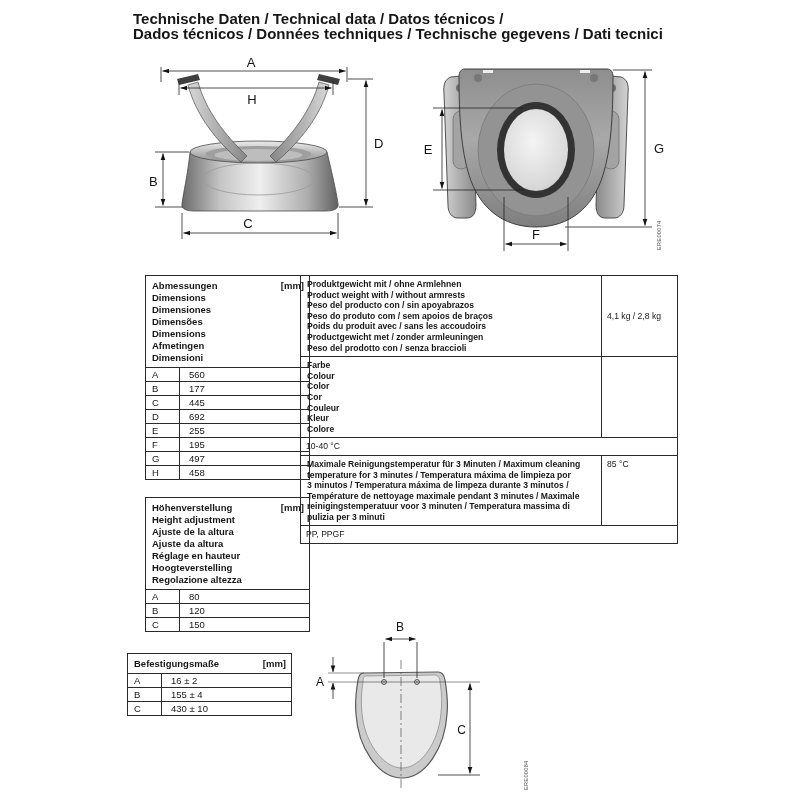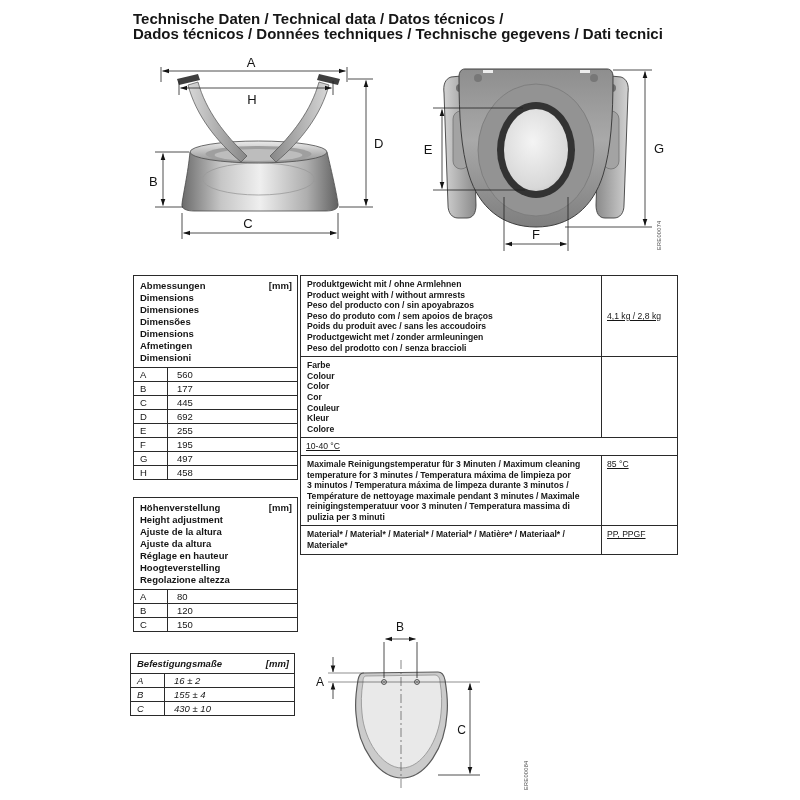--- a/index.html
+++ b/index.html
@@ -5,34 +5,34 @@
   html,body{margin:0;padding:0;}
   body{
     width:800px;height:800px;background:#ffffff;position:relative;
     font-family:"Liberation Sans",sans-serif;color:#161616;
     -webkit-font-smoothing:antialiased;
   }
   .abs{position:absolute;}
   
   .hdr{left:133px;top:11px;font-weight:bold;font-size:15px;line-height:15px;white-space:pre-line;}
   
-  .ltable{width:165px;border:1px solid #2a2a2a;background:#fff;font-size:9.5px;box-sizing:border-box;}
+  .ltable{width:165px;border:1px solid #2a2a2a;background:#fff;font-size:9.5px;box-sizing:border-box;margin-left:12px;}
   .ltitle{border-bottom:1px solid #2a2a2a;padding:4px 5px 3px 6px;font-weight:bold;line-height:12px;}
   .ltitle-first{display:flex;justify-content:space-between;}
   .pre{white-space:pre-line;}
   .lrow{display:flex;border-bottom:1px solid #2a2a2a;height:13px;align-items:center;}
   .lrow:last-child{border-bottom:none;}
   .lletter{width:27px;padding-left:6px;border-right:1px solid #2a2a2a;align-self:stretch;display:flex;align-items:center;}
   .lval{padding-left:9px;}
   
   .stable{width:378px;border:1px solid #2a2a2a;box-sizing:border-box;font-size:8.6px;}
   .srow{display:flex;border-bottom:1px solid #2a2a2a;}
   .srow:last-child{border-bottom:none;}
   .slabel{width:301px;box-sizing:border-box;padding:3px 16px 3px 6px;border-right:1px solid #2a2a2a;font-weight:bold;line-height:10.6px;white-space:pre-line;}
-  .sval{flex:1;padding:3px 5px;line-height:10.6px;white-space:pre-line;text-decoration:underline;}
+  .sval{flex:1;padding:3px 5px;line-height:10.6px;white-space:pre-line;}
   .vcenter{display:flex;align-items:center;}
   
   svg text{font-family:"Liberation Sans",sans-serif;fill:#141414;}
   .dimlbl{font-size:13px;}
   .dimlbl-s{font-size:12px;}
   .codelbl{font-size:5.6px;fill:#4a4a4a;letter-spacing:.3px;}
 </style>
 </head>
 <body>
 
@@ -257,21 +257,21 @@
   <div class="lrow">
       <span class="lletter">B</span>
       <span class="lval">120</span>
     </div>
   <div class="lrow">
       <span class="lletter">C</span>
       <span class="lval">150</span>
     </div>
 </div>
 
-<div class="abs ltable" style="left:130px;top:653px;font-style:italic;">
+<div class="abs ltable" style="left:115px;top:653px;">
   <div class="ltitle">
     <div class="ltitle-first">
       <span>Befestigungsmaße</span>
       <span>[mm]</span>
     </div>
   </div>
   <div class="lrow">
       <span class="lletter">A</span>
       <span class="lval">16 ± 2</span>
     </div>
@@ -311,21 +311,20 @@
   <div class="srow">
     <div class="slabel">Maximale Reinigungstemperatur für 3 Minuten / Maximum cleaning
 temperature for 3 minutes / Temperatura máxima de limpieza por
 3 minutos / Temperatura máxima de limpeza durante 3 minutos /
 Température de nettoyage maximale pendant 3 minutes / Maximale
 reinigingstemperatuur voor 3 minuten / Temperatura massima di
 pulizia per 3 minuti</div>
     <div class="sval">85 °C</div>
   </div>
   <div class="srow">
-    <div class="slabel">Material* / Material* / Material* / Material* / Matière* / Materiaal* / Materiale*</div>
     <div class="sval">PP, PPGF</div>
   </div>
 </div>
 
 <svg class="abs" style="left:298px;top:612px;" width="235" height="190" viewBox="0 0 235 190">
   <defs>
     <marker id="ae3" markerWidth="9" markerHeight="7" refX="8.2" refY="3.5" orient="auto">
       <path d="M0,0.6 L8.5,3.5 L0,6.4 Z" fill="#141414"></path>
     </marker>
     <marker id="as3" markerWidth="9" markerHeight="7" refX="0.3" refY="3.5" orient="auto">

